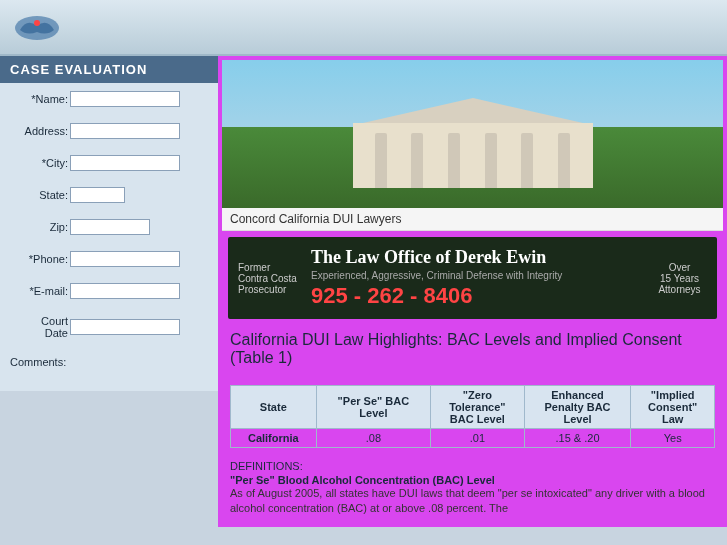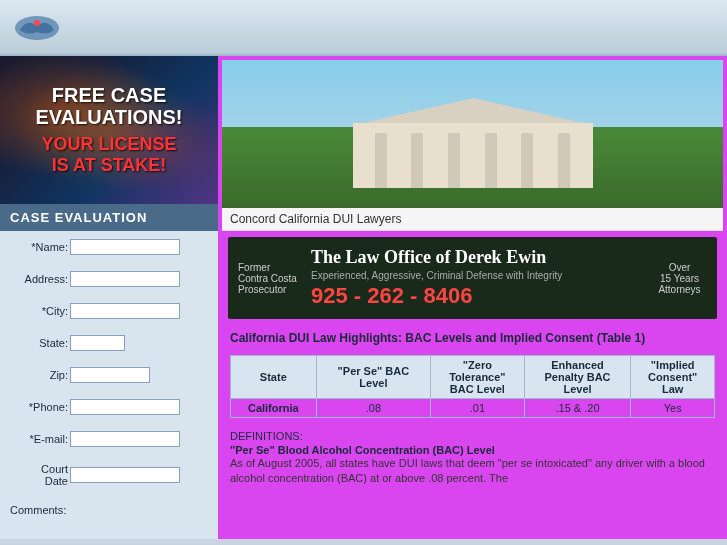--- a/index.html
+++ b/index.html
@@ -210,24 +210,24 @@
       font-size: 10px;
       color: #cccccc;
       min-width: 55px;
     }
 
     
     .table-section {
       padding: 6px 8px;
     }
     .table-title {
-      font-size: 12px;
-      color: #1a2a3a;
-      margin-bottom: 10px;
-      font-weight: bold;
+      font-size: 16px;
+      color: #1a2a3a;
+      margin-bottom: 18px;
+      font-weight: normal;
     }
     .bac-table {
       width: 100%;
       border-collapse: collapse;
       font-size: 11px;
     }
     .bac-table th {
       background: #d8e4f0;
       border: 1px solid #a0b8cc;
       padding: 3px 5px;
@@ -273,29 +273,20 @@
       <path d="M8 22 Q15 10 25 18 Q35 10 42 22 Q35 28 25 24 Q15 28 8 22Z" fill="#3a6a9a" opacity="0.8"></path>
       <circle cx="25" cy="15" r="3" fill="#ff4444"></circle>
     </svg>
   </div>
 </div>
 
 <div class="main-layout">
 
   <div class="sidebar">
 
-    <div class="hero-section">
-      <div class="hero-bg">
-        <div class="hero-lights"></div>
-        <div class="free-case">
-          <div class="free-case-text">FREE CASE<br>EVALUATIONS!</div>
-          <div class="license-text">YOUR LICENSE<br>IS AT STAKE!</div>
-        </div>
-      </div>
-    </div>
 
     <div class="case-eval-bar">
       <span>CASE EVALUATION</span>
     </div>
 
     <div class="case-form">
       <div class="form-row">
         <span class="form-label">*Name:</span>
         <input class="form-input input-name" type="text" style="">
       </div>

